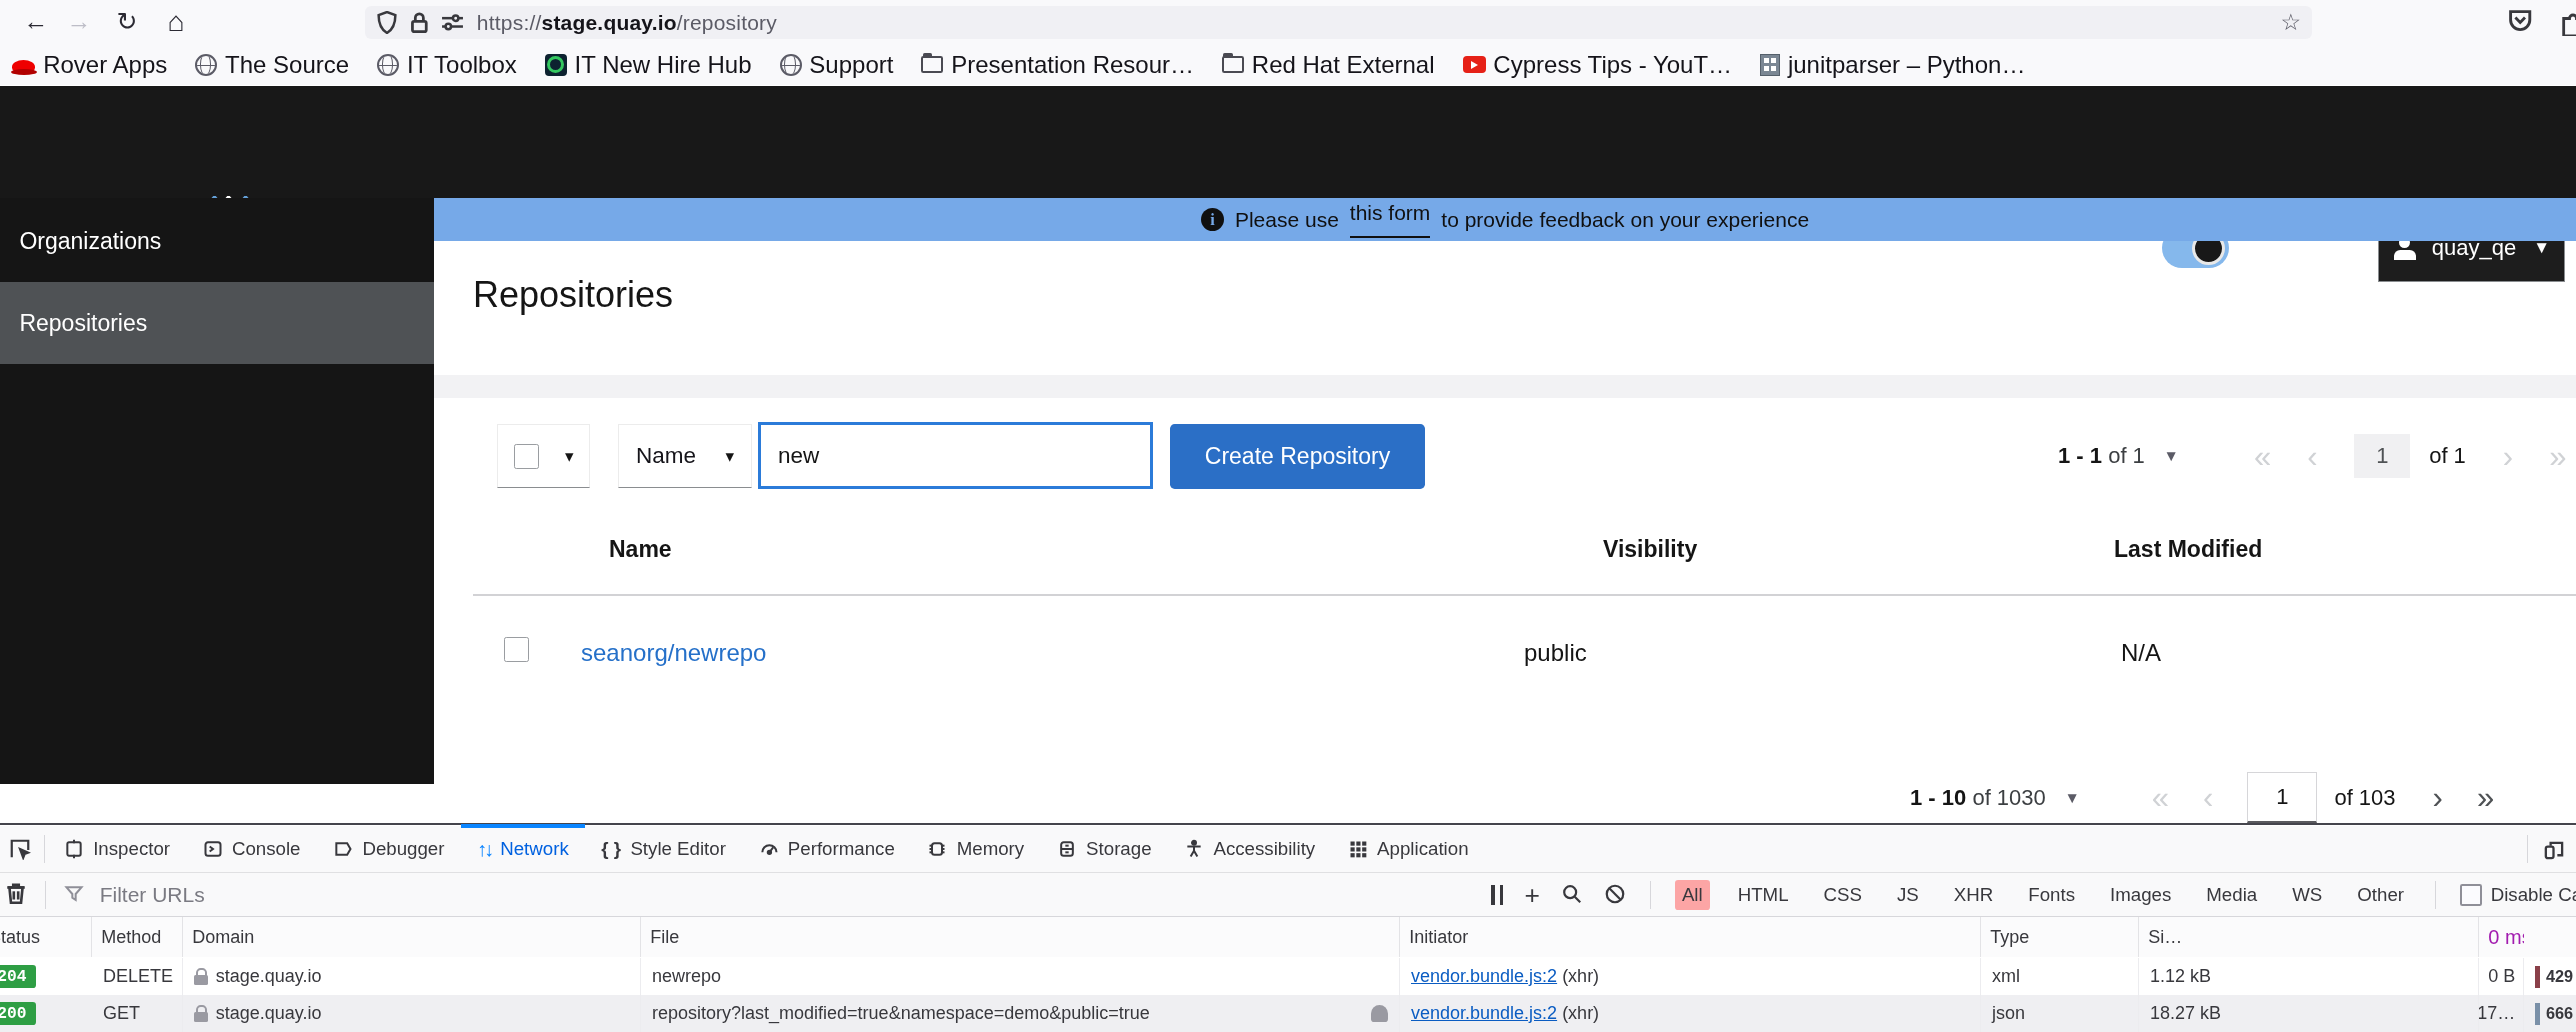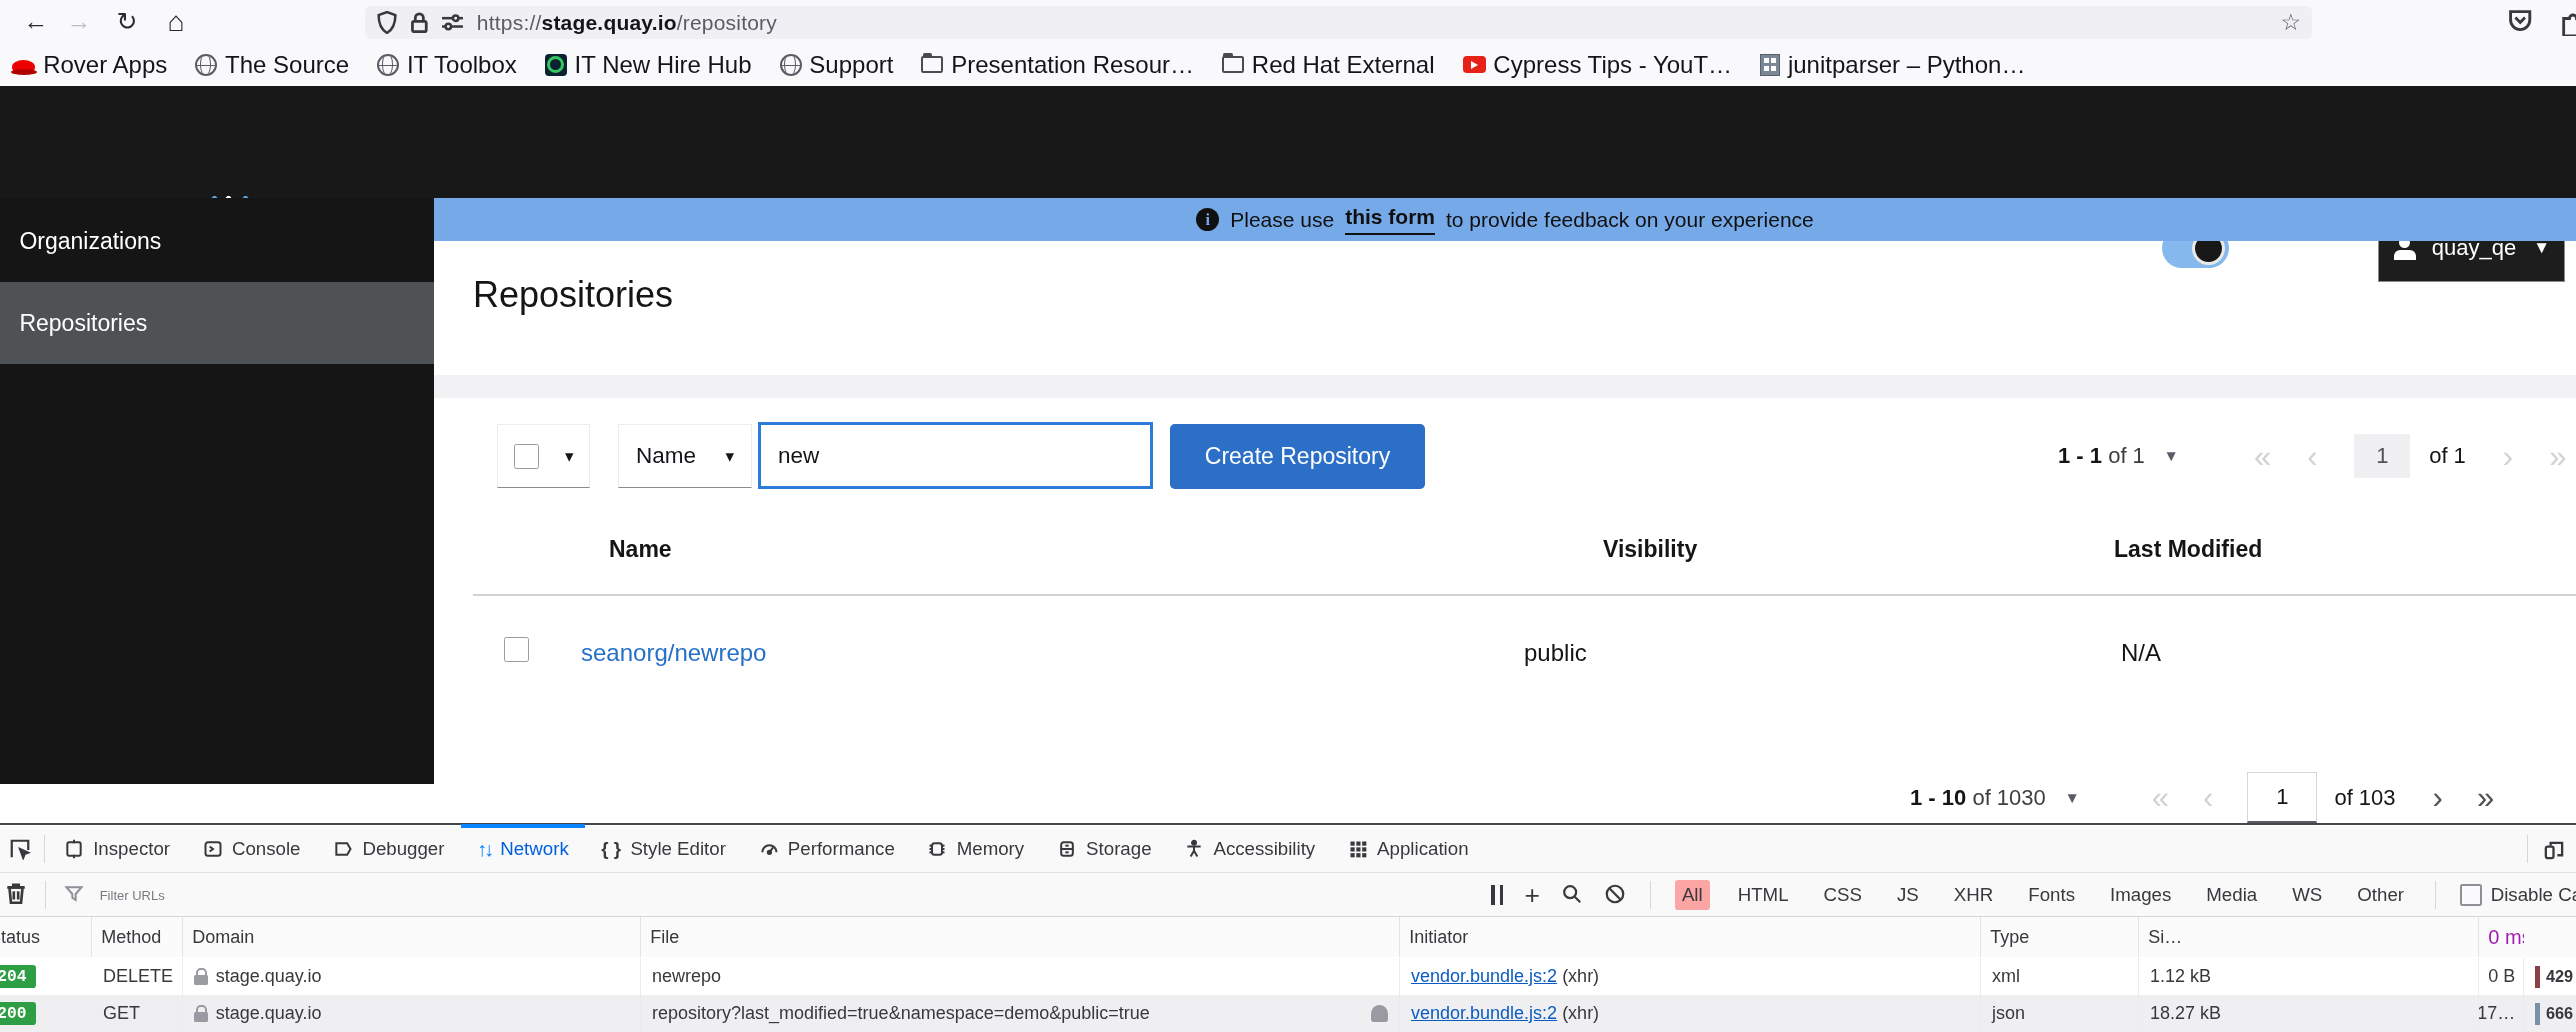--- a/index.html
+++ b/index.html
@@ -56,21 +56,21 @@
   .userbox .caret { margin-left:auto; font-size:17px; }
   .person { width:23px; height:23px; position:relative; }
   .person::before { content:""; position:absolute; left:6.2px; top:0; width:11px; height:11px; background:#fff; border-radius:50%; }
   .person::after { content:""; position:absolute; left:0.8px; bottom:0; width:22px; height:10px; background:#fff; border-radius:6.2px 6.2px 0 0; }
 
   
   .banner { left:434px; top:198px; width:2142px; height:43px; background:#76a9e8; display:flex;
     align-items:center; justify-content:center; gap:11px; font-size:21px; color:#101010; }
   .infoicn { width:23px; height:23px; border-radius:50%; background:#101010; color:#76a9e8;
     display:flex; align-items:center; justify-content:center; font-size:16.3px; font-weight:700; font-family:"Liberation Serif",serif; }
-  .bannerlink { border-bottom:2.3px solid #101010; padding-bottom:4px;font-weight:bold; }
+  .bannerlink { border-bottom:2.3px solid #101010; padding-bottom:11px; }
 
   
   .sidebar { left:0; top:198px; width:434px; height:586px; background:#151515; }
   .nav-item { width:434px; height:82px; display:flex; align-items:center; padding-left:19.4px;
     color:#fff; font-size:23px; }
   .nav-item.active { background:#4f5255; }
 
   
   .main-title { left:473px; top:274px; font-size:36px; font-weight:500; color:#151515; }
   .grayband { left:434px; top:375px; width:2142px; height:23px; background:#f2f2f4; }
@@ -111,21 +111,21 @@
   .dt-tab.active::before { content:""; position:absolute; left:0; right:0; top:-1.6px; height:3.9px; background:#0a85ff; }
   .dt-sep { width:0.8px; height:28px; background:#d7d7db; margin:0 3.1px; }
   .dt-icn { display:flex; align-items:center; }
   svg.g { stroke:#38383d; fill:none; stroke-width:2.4; }
   .netarrows { color:#0a84ff; font-size:20px; letter-spacing:-3.1px; font-weight:700; }
   .braces { font-size:18.7px; font-weight:700; color:#38383d; }
   .dt-right { margin-left:auto; display:flex; align-items:center; height:47px; }
 
   .dt-toolbar { left:0; top:873px; width:2576px; height:44px; background:#f9f9fa; border-bottom:0.8px solid #d7d7db; }
   .dt-tool-left { left:6.2px; top:873px; height:44px; display:flex; align-items:center; gap:15.5px; }
-  .filterinput { border:none; background:transparent; font-size:13px; color:#a21caf; width:389px; outline:none;
+  .filterinput { border:none; background:transparent; font-size:21px; color:#a21caf; width:389px; outline:none;
     font-family:"Liberation Sans",sans-serif; }
   .filterinput::placeholder { color:#7a7a82; }
   .dt-tool-right { left:1491px; top:873px; height:44px; display:flex; align-items:center; gap:21px; white-space:nowrap; }
   .chip { font-size:18.7px; color:#38383d; padding:3.9px 7px; border-radius:3.1px; }
   .chip.on { background:#fca5a5; }
   .pausebars { display:flex; gap:4.7px; } .pausebars i { width:3.9px; height:20px; background:#38383d; }
   .plusglyph { font-size:26.4px; color:#38383d; font-weight:400; }
   .dt-cb { width:22px; height:22px; border:2.3px solid #8f8f98; border-radius:2.3px; background:#fbfbfe; }
   .dt-label { font-size:18.7px; color:#38383d; }
 

